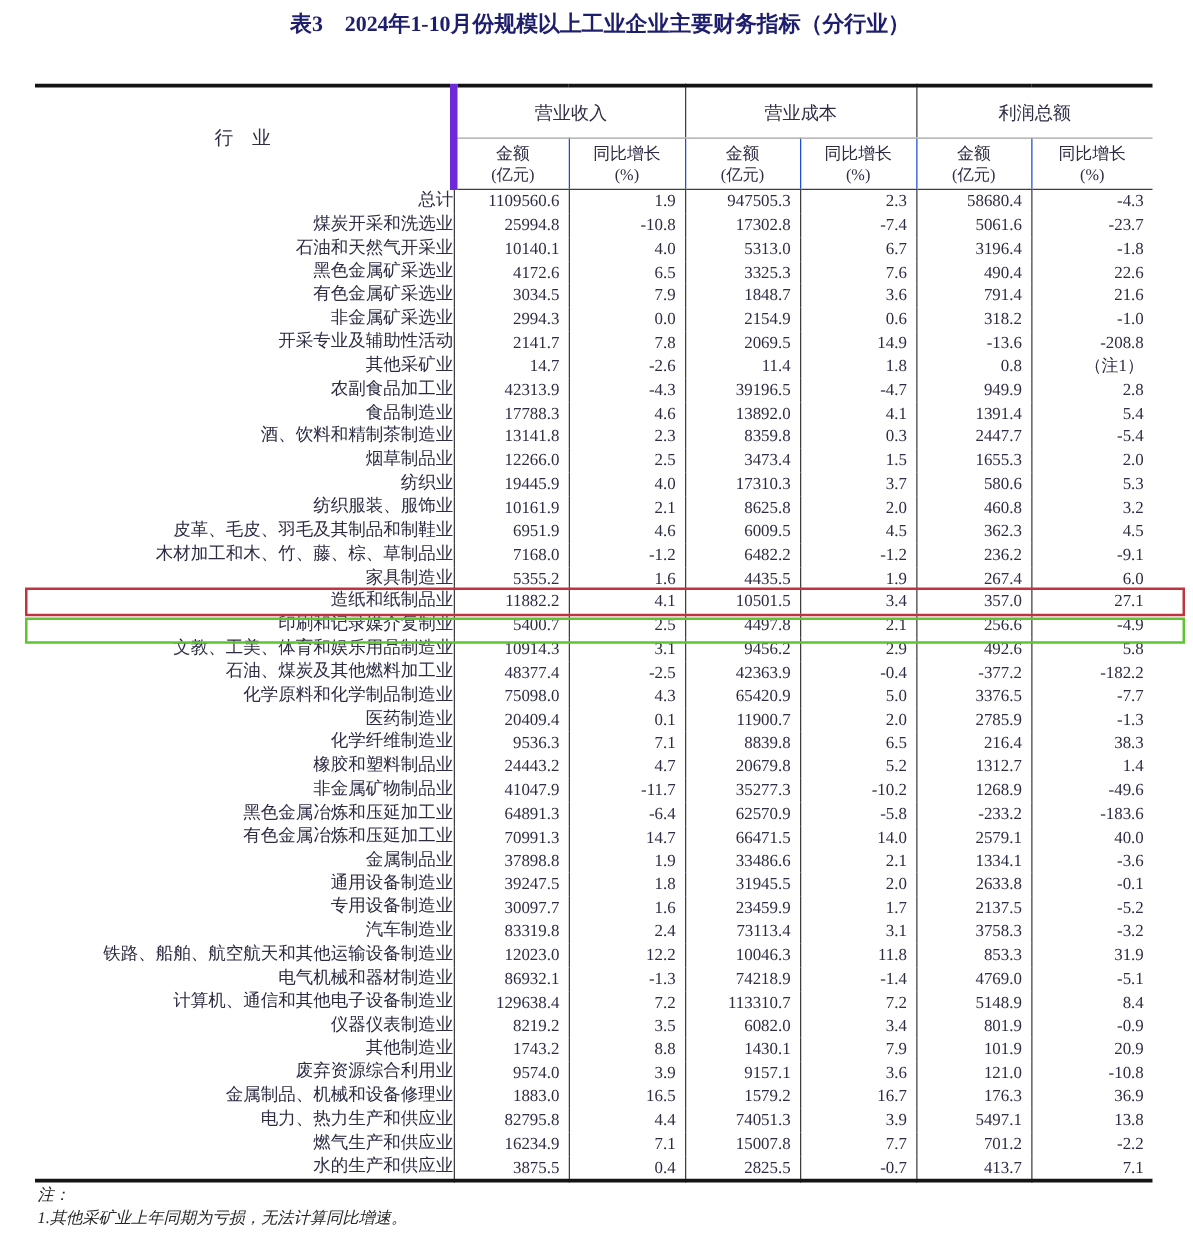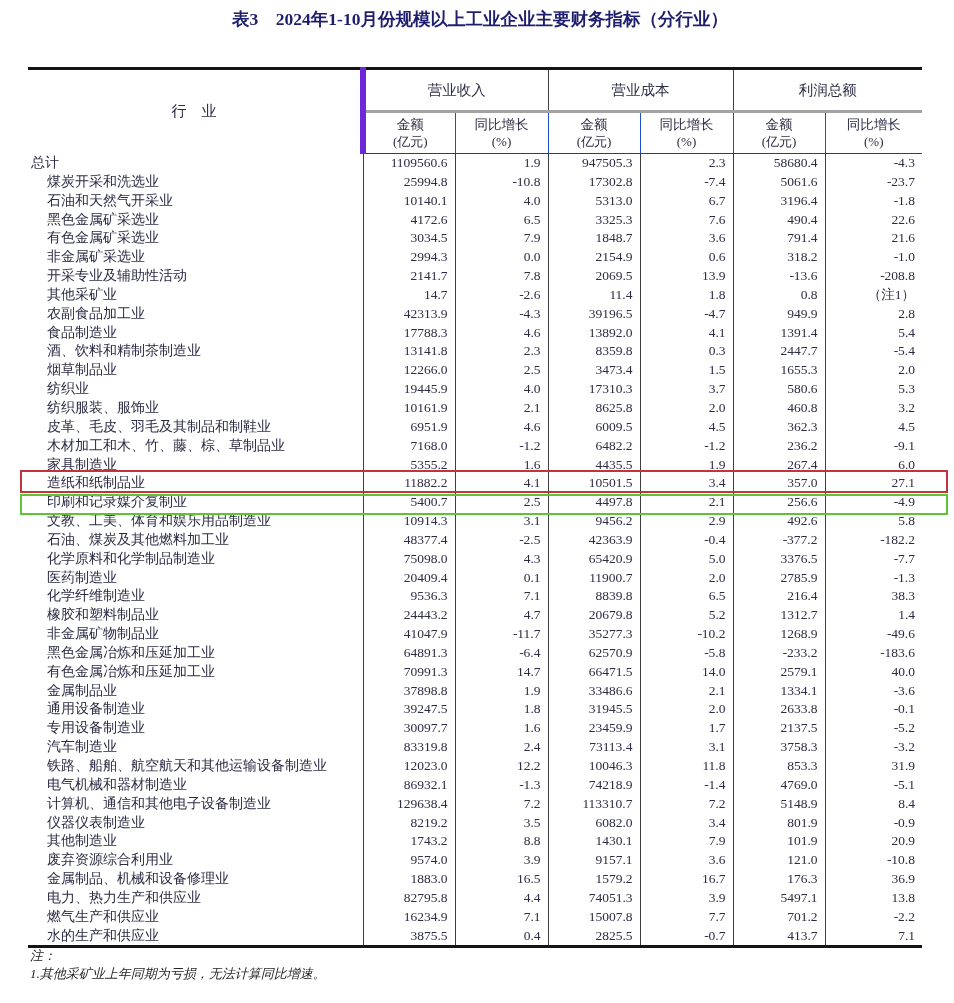--- a/index.html
+++ b/index.html
@@ -15,34 +15,34 @@
     position:absolute; left:28px; top:67px; width:894px;
     border-collapse:collapse; table-layout:fixed;
     border-top:3px solid #141414; border-bottom:3px solid #141414;
   }
   th,td { margin:0; padding:0; font-weight:normal; color:#2c2c44; }
   .th-industry {
     border-right:6px solid #6d28d9; text-align:center; vertical-align:middle;
     font-size:15px;
   }
   .th-group {
-    height:40px; border-left:1px solid #3e3e3e; border-bottom:3px solid #a3a3a3;
+    height:40px; border-left:1px solid #3e3e3e; border-bottom:1px solid #a3a3a3;
     text-align:center; vertical-align:middle; font-size:14.5px;
   }
   .th-sub {
     height:40px; border-left:1px solid #1d4ed8; border-bottom:1px solid #3e3e3e;
     text-align:center; vertical-align:middle; font-size:13.5px; line-height:17px;
   }
   .th-sub .u { font-size:13px; }
   tbody td {
     height:18.85px; line-height:18.85px; font-size:13.5px;
     white-space:nowrap; overflow:hidden; vertical-align:middle;
   }
   tbody td + td { border-left:1px solid #3e3e3e; }
-  tbody td.name { text-align:left; padding-left:19px; font-size:14px; }
+  tbody td.name { text-align:right; padding-left:19px; font-size:14px; }
   tbody td.name.total { padding-left:3px; }
   tbody td.num { text-align:right; padding-right:7px; }
   .notes {
     position:absolute; left:30px; top:947px; width:900px;
     font-size:13px; font-style:italic; color:#262626; line-height:17.5px;
   }
   .hl { position:absolute; box-sizing:border-box; pointer-events:none; background:transparent; }
 </style>
 </head>
 <body>
@@ -148,21 +148,21 @@
           <td class="num">2154.9</td>
           <td class="num">0.6</td>
           <td class="num">318.2</td>
           <td class="num">-1.0</td>
         </tr>
         <tr>
           <td class="name">开采专业及辅助性活动</td>
           <td class="num">2141.7</td>
           <td class="num">7.8</td>
           <td class="num">2069.5</td>
-          <td class="num">13.9</td>
+          <td class="num">14.9</td>
           <td class="num">-13.6</td>
           <td class="num">-208.8</td>
         </tr>
         <tr>
           <td class="name">其他采矿业</td>
           <td class="num">14.7</td>
           <td class="num">-2.6</td>
           <td class="num">11.4</td>
           <td class="num">1.8</td>
           <td class="num">0.8</td>

